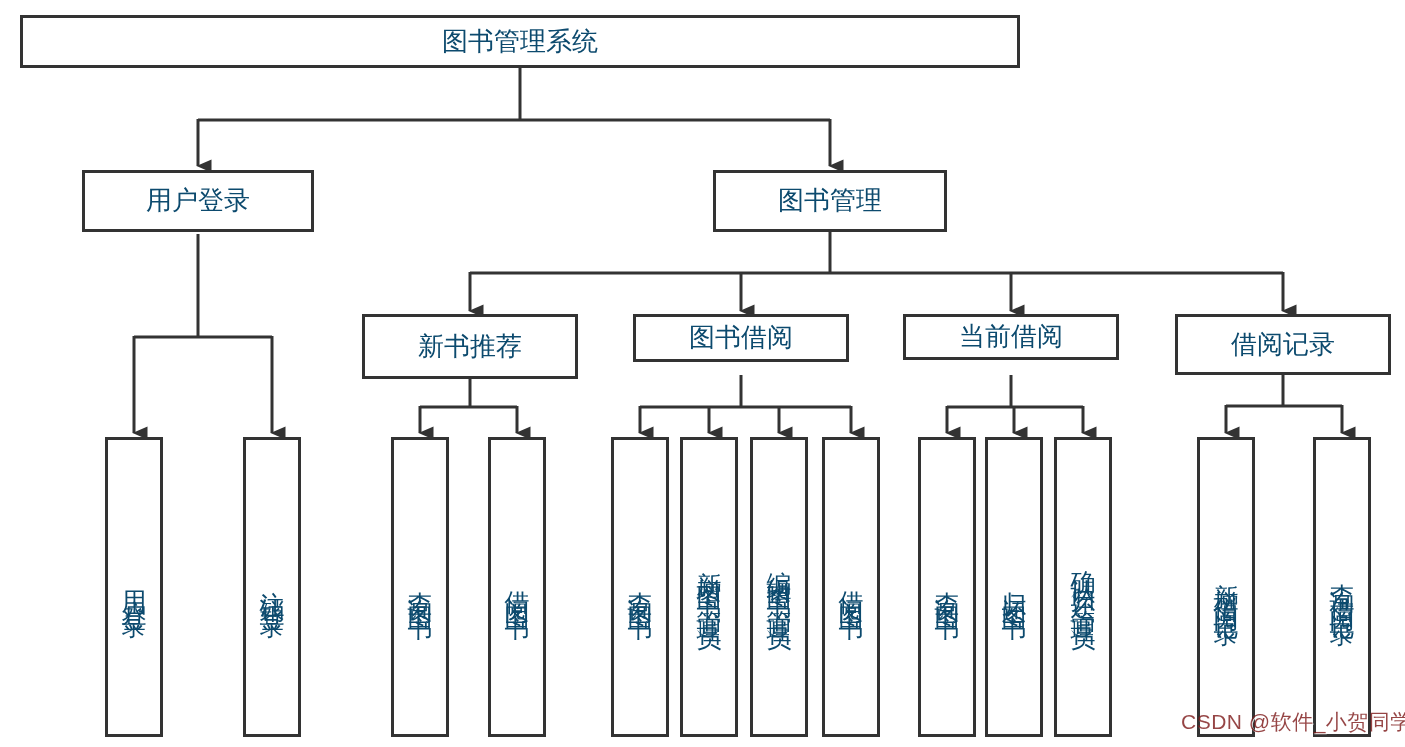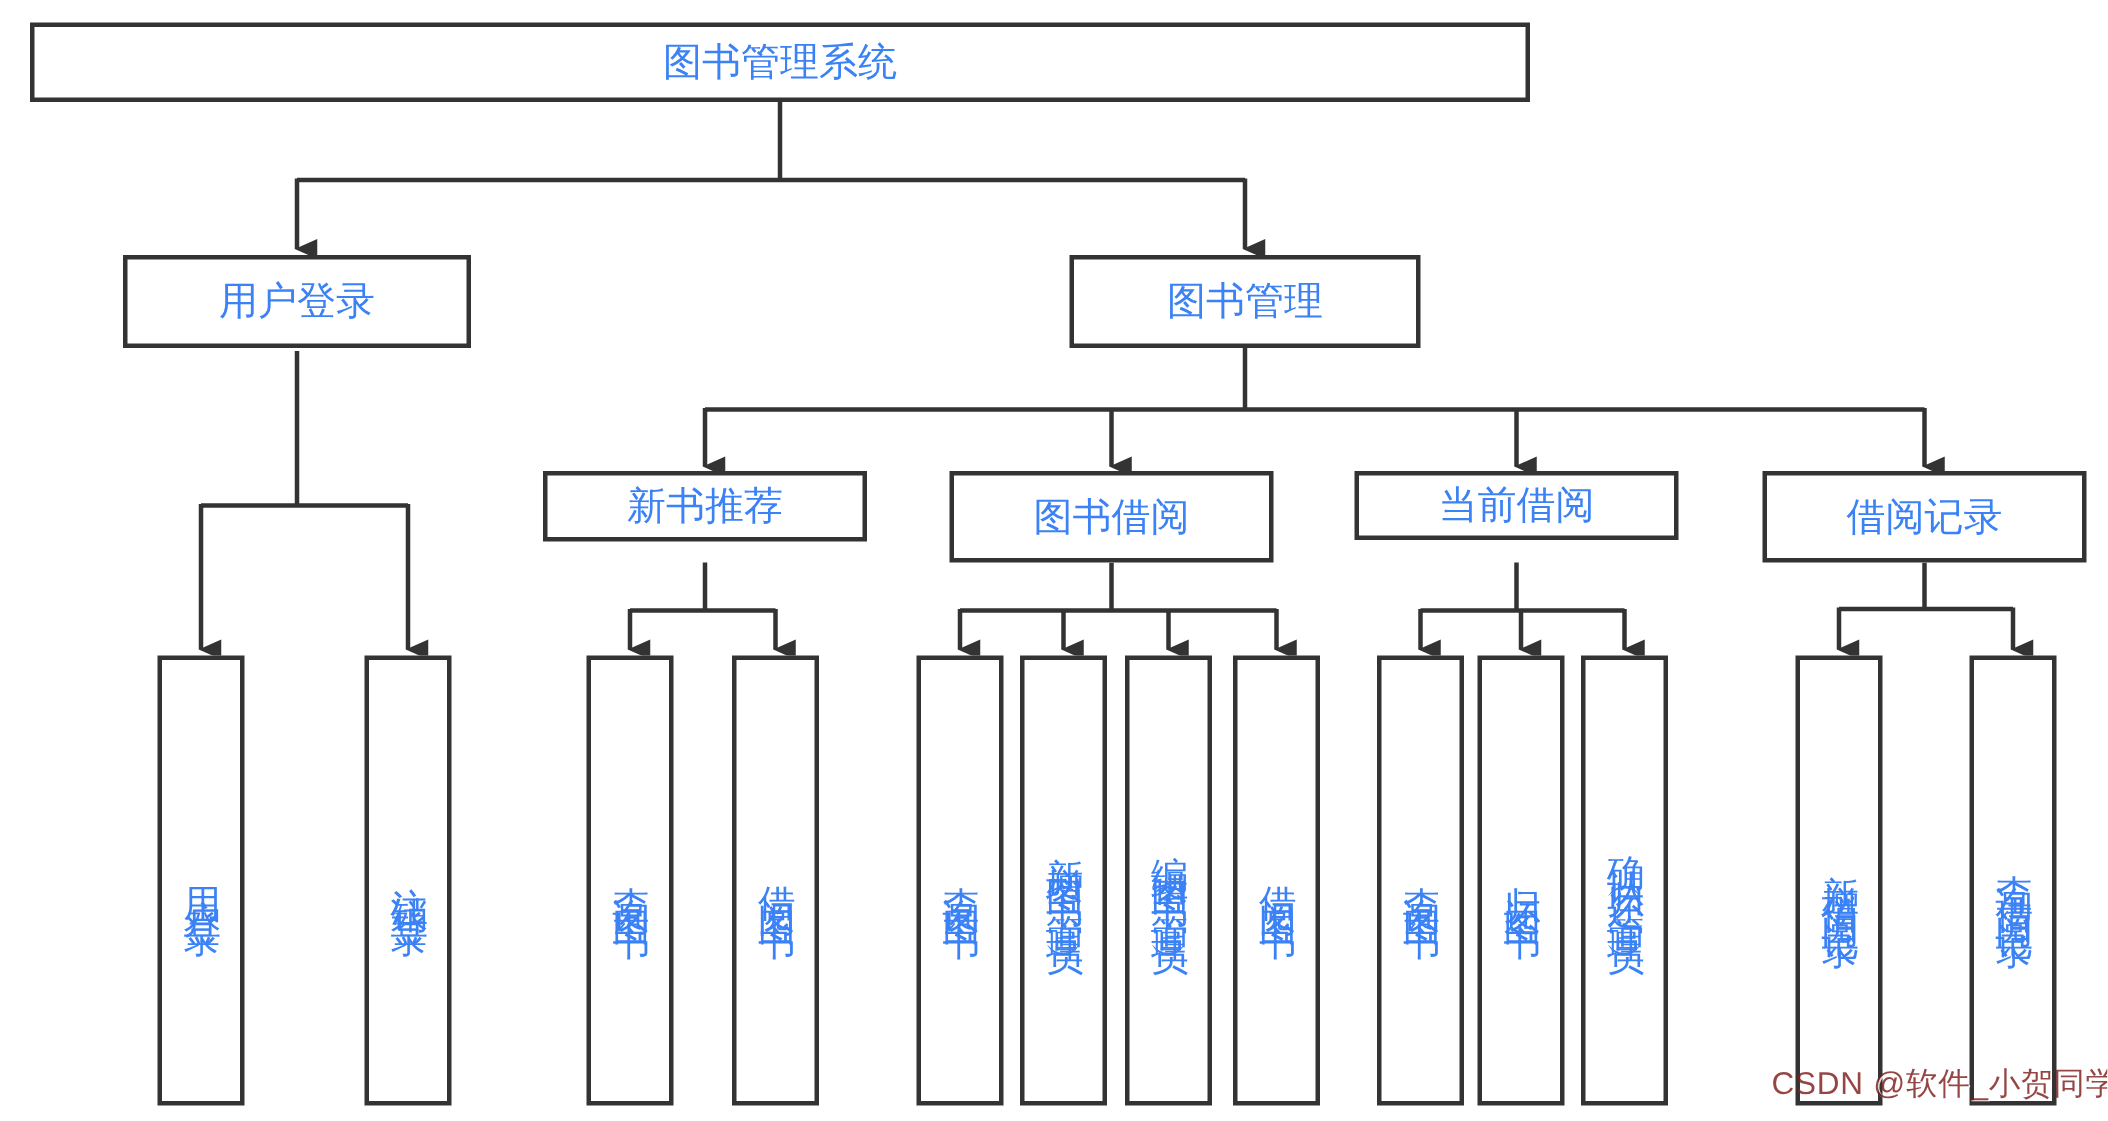--- a/index.html
+++ b/index.html
@@ -4,21 +4,21 @@
 <style>
   html,body{margin:0;padding:0;background:#ffffff;}
   .canvas{
     position:relative;width:1405px;height:747px;background:#ffffff;overflow:hidden;
     font-family:"Liberation Sans", sans-serif;color:#333;
   }
   .connectors{position:absolute;left:0;top:0;z-index:0;}
   .box{
     position:absolute;box-sizing:border-box;background:#ffffff;border:3px solid #333333;
     display:flex;align-items:center;justify-content:center;z-index:1;
-    color:#3b82f6;text-align:center;line-height:1.15;
+    color:#0c4a6e;text-align:center;line-height:1.15;
   }
   .h{font-size:26px;}
   .v{
     writing-mode:vertical-rl;font-size:25px;letter-spacing:8px;
   }
   .watermark{
     position:absolute;z-index:5;left:1181px;top:708px;width:220px;
     font-size:21px;color:#7f1d1d;opacity:0.82;letter-spacing:0.5px;white-space:nowrap;
     text-shadow:1px 1px 0 #ffffff;
   }
@@ -76,22 +76,22 @@
       <path d="M1226,405 V433" marker-end="url(#arw)"></path>
       <path d="M1342,405 V433" marker-end="url(#arw)"></path>
     </g>
   </svg>
 
   <div class="box h" style="left:20px;top:15px;width:1000px;height:53px;">图书管理系统</div>
 
   <div class="box h" style="left:82px;top:170px;width:232px;height:62px;">用户登录</div>
   <div class="box h" style="left:713px;top:170px;width:234px;height:62px;">图书管理</div>
 
-  <div class="box h" style="left:362px;top:314px;width:216px;height:47px;">新书推荐</div>
-  <div class="box h" style="left:633px;top:314px;width:216px;height:61px;">图书借阅</div>
+  <div class="box h" style="left:362px;top:314px;width:216px;height:65px;">新书推荐</div>
+  <div class="box h" style="left:633px;top:314px;width:216px;height:48px;">图书借阅</div>
   <div class="box h" style="left:903px;top:314px;width:216px;height:46px;">当前借阅</div>
   <div class="box h" style="left:1175px;top:314px;width:216px;height:61px;">借阅记录</div>
 
   <div class="box v" style="left:105px;top:437px;width:58px;height:300px;">用户登录</div>
   <div class="box v" style="left:243px;top:437px;width:58px;height:300px;">注销登录</div>
 
   <div class="box v" style="left:391px;top:437px;width:58px;height:300px;">查询图书</div>
   <div class="box v" style="left:488px;top:437px;width:58px;height:300px;">借阅图书</div>
 
   <div class="box v" style="left:611px;top:437px;width:58px;height:300px;">查询图书</div>

